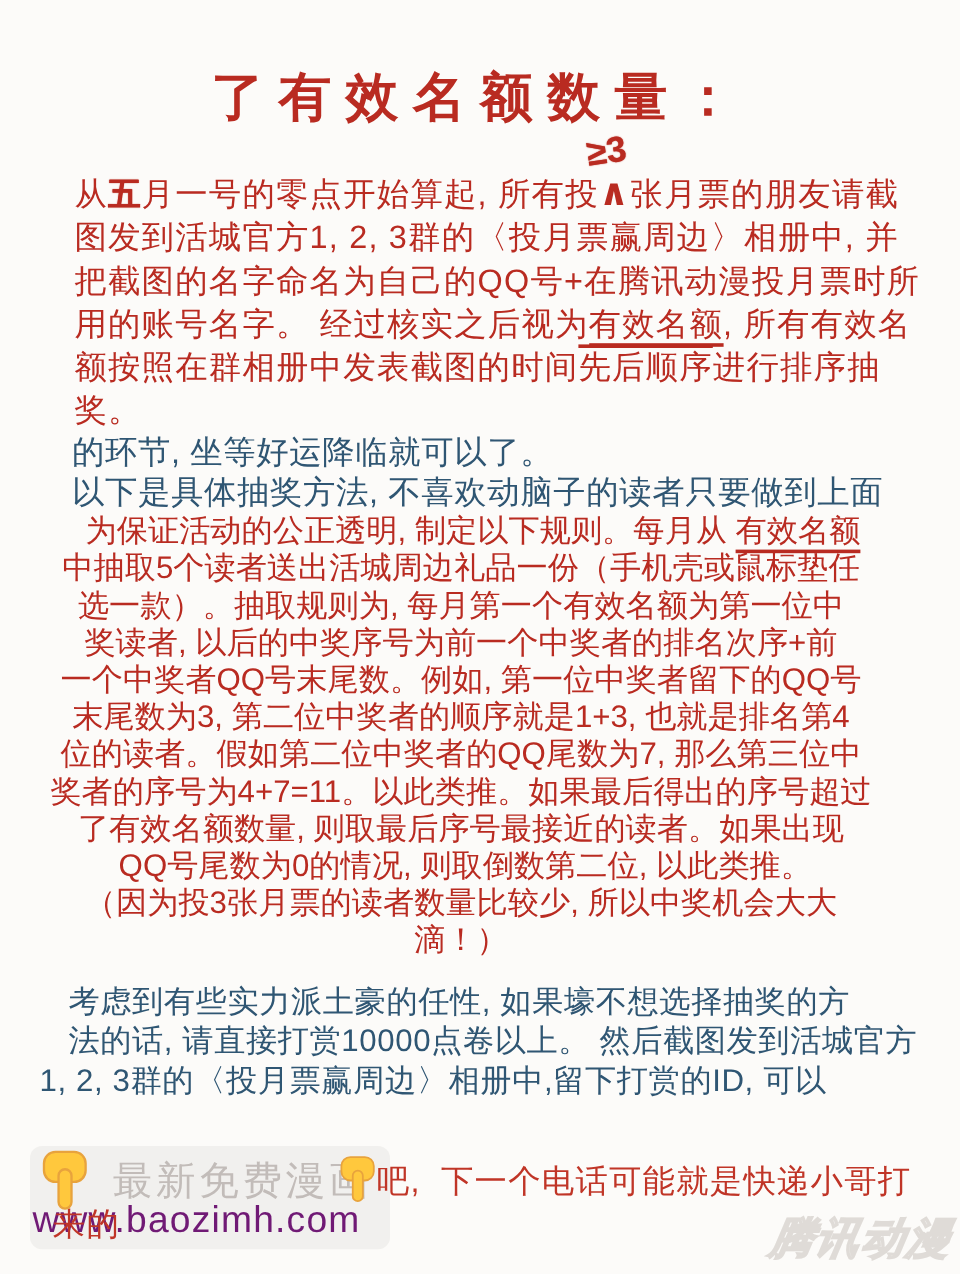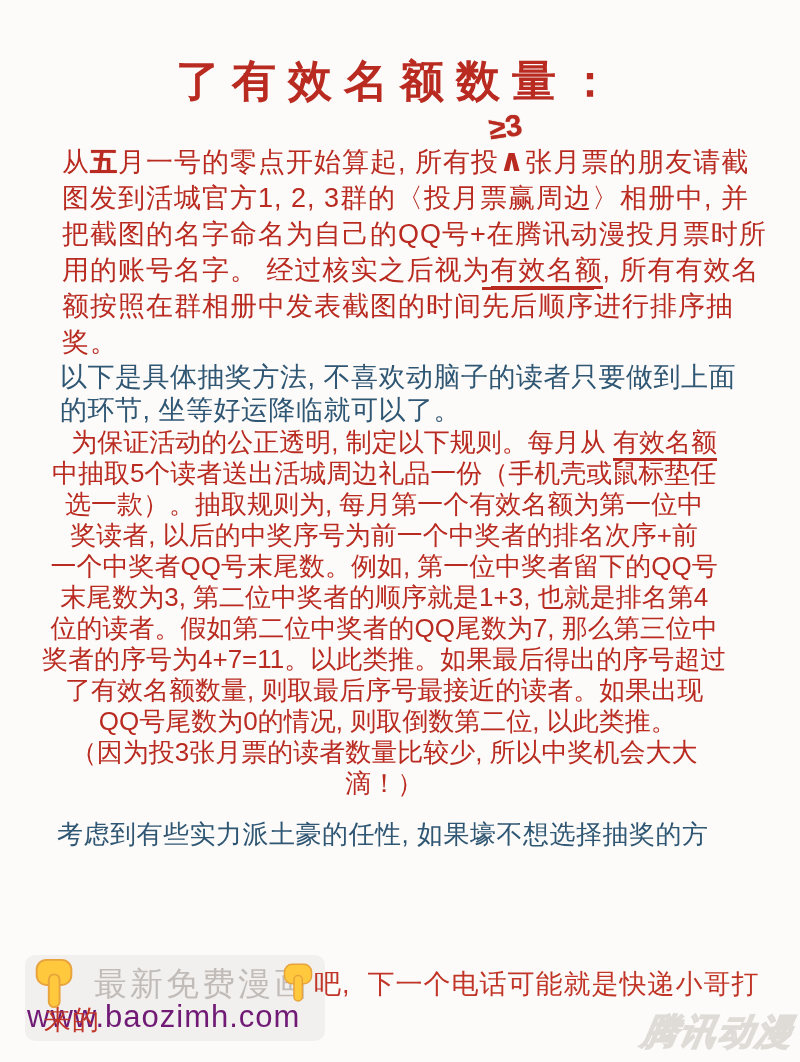--- a/index.html
+++ b/index.html
@@ -69,23 +69,23 @@
     transform:skewX(-10deg);white-space:pre;
   }
 </style>
 </head>
 <body>
 
 <div class="title">了有效名额数量：</div>
 
 <div id="text-layer">
     <div class="para c-red pos-1"><div class="line"><span class="seg">从</span><span class="seg b">五</span><span class="seg">月一号的零点开始算起, 所有投</span><span class="seg caret">∧<span class="above">≥3</span></span><span class="seg">张月票的朋友请截</span></div><div class="line"><span class="seg">图发到活城官方1, 2, 3群的〈投月票赢周边〉相册中, 并</span></div><div class="line"><span class="seg">把截图的名字命名为自己的QQ号+在腾讯动漫投月票时所</span></div><div class="line"><span class="seg">用的账号名字。 经过核实之后视为</span><span class="seg u">有效名额</span><span class="seg">, 所有有效名</span></div><div class="line"><span class="seg">额按照在群相册中发表截图的时间</span><span class="seg o">先后顺序</span><span class="seg">进行排序抽</span></div><div class="line"><span class="seg">奖。</span></div></div>
-    <div class="para c-blue pos-2"><div class="line"><span class="seg">以下是具体抽奖方法, 不喜欢动脑子的读者只要做到上面</span></div><div class="line"><span class="seg">的环节, 坐等好运降临就可以了。</span></div></div>
+    <div class="para c-blue pos-2"><div class="line"><span class="seg">的环节, 坐等好运降临就可以了。</span></div><div class="line"><span class="seg">以下是具体抽奖方法, 不喜欢动脑子的读者只要做到上面</span></div></div>
     <div class="para c-red pos-3"><div class="line" style="margin-left: 20px;"><span class="seg">为保证活动的公正透明, 制定以下规则。每月从 </span><span class="seg u">有效名额</span></div><div class="line"><span class="seg">中抽取5个读者送出活城周边礼品一份（手机壳或鼠标垫任</span></div><div class="line"><span class="seg">选一款）。抽取规则为, 每月第一个有效名额为第一位中</span></div><div class="line"><span class="seg">奖读者, 以后的中奖序号为前一个中奖者的排名次序+前</span></div><div class="line"><span class="seg">一个中奖者QQ号末尾数。例如, 第一位中奖者留下的QQ号</span></div><div class="line"><span class="seg">末尾数为3, 第二位中奖者的顺序就是1+3, 也就是排名第4</span></div><div class="line"><span class="seg">位的读者。假如第二位中奖者的QQ尾数为7, 那么第三位中</span></div><div class="line"><span class="seg">奖者的序号为4+7=11。以此类推。如果最后得出的序号超过</span></div><div class="line"><span class="seg">了有效名额数量, 则取最后序号最接近的读者。如果出现</span></div><div class="line"><span class="seg"> QQ号尾数为0的情况, 则取倒数第二位, 以此类推。</span></div><div class="line"><span class="seg">（因为投3张月票的读者数量比较少, 所以中奖机会大大</span></div><div class="line"><span class="seg">滴！）</span></div></div>
-    <div class="para c-blue pos-4"><div class="line"><span class="seg">考虑到有些实力派土豪的任性, 如果壕不想选择抽奖的方</span></div></div>
+    <div class="para c-blue pos-4"><div class="line"><span class="seg">考虑到有些实力派土豪的任性, 如果壕不想选择抽奖的方</span></div><div class="line"><span class="seg">法的话, 请直接打赏10000点卷以上。 然后截图发到活城官方</span></div><div class="line" style="margin-left: -24px;"><span class="seg">1, 2, 3群的〈投月票赢周边〉相册中,留下打赏的ID, 可以</span></div></div>
   </div>
 
 <div class="wm-box"></div>
 
 <div class="red-line-1">吧,  下一个电话可能就是快递小哥打</div>
 <div class="red-line-2">来的</div>
 
 <span class="emoji emoji-left">
   <svg viewBox="0 0 24 28" width="48" height="54" aria-hidden="true">
     <g fill="#FFC83D" stroke="#E8A33D" stroke-width="1">

